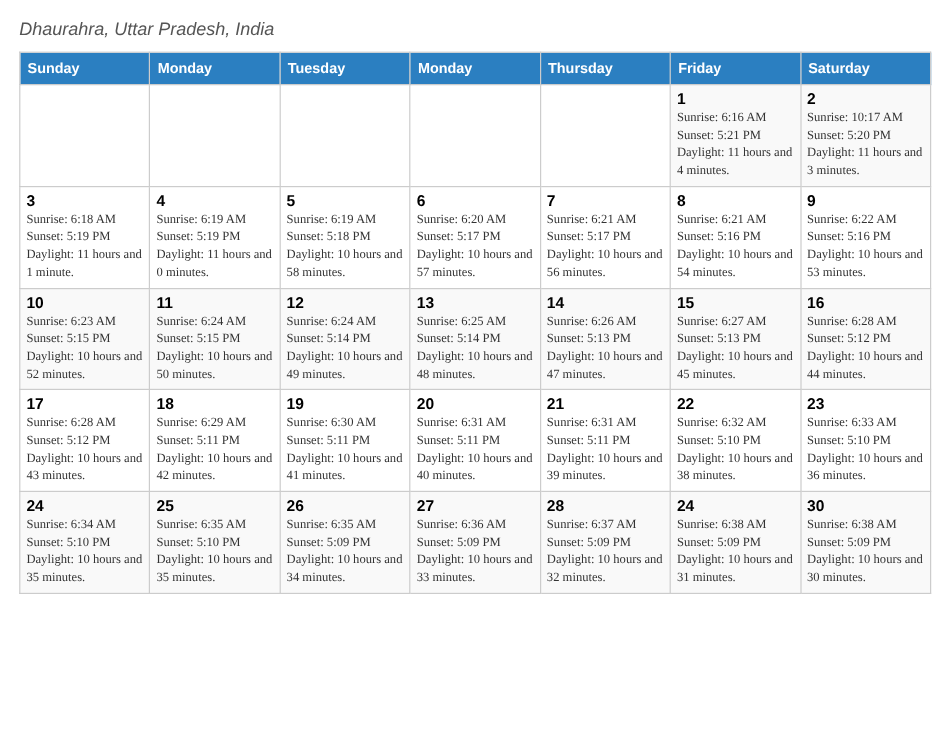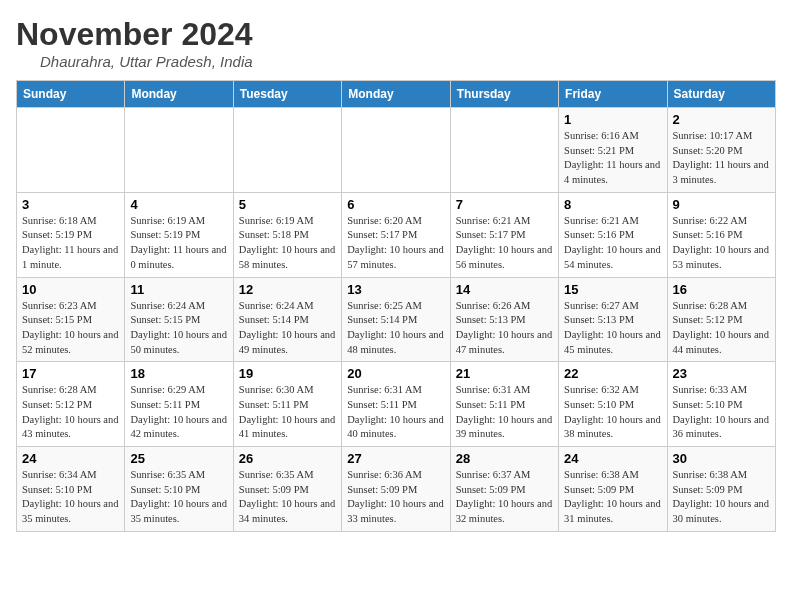--- a/index.html
+++ b/index.html
@@ -100,21 +100,20 @@
     }
     .empty-cell {
       background: #fff !important;
     }
   </style>
 </head>
 <body>
 
 <div class="header">
   <div class="title-section">
-    <div class="main-title">November 2024</div>
     <div class="subtitle">Dhaurahra, Uttar Pradesh, India</div>
   </div>
 </div>
 
 <table class="calendar">
   <thead>
     <tr>
     <th>Sunday</th>
         <th>Monday</th>
         <th>Tuesday</th>

